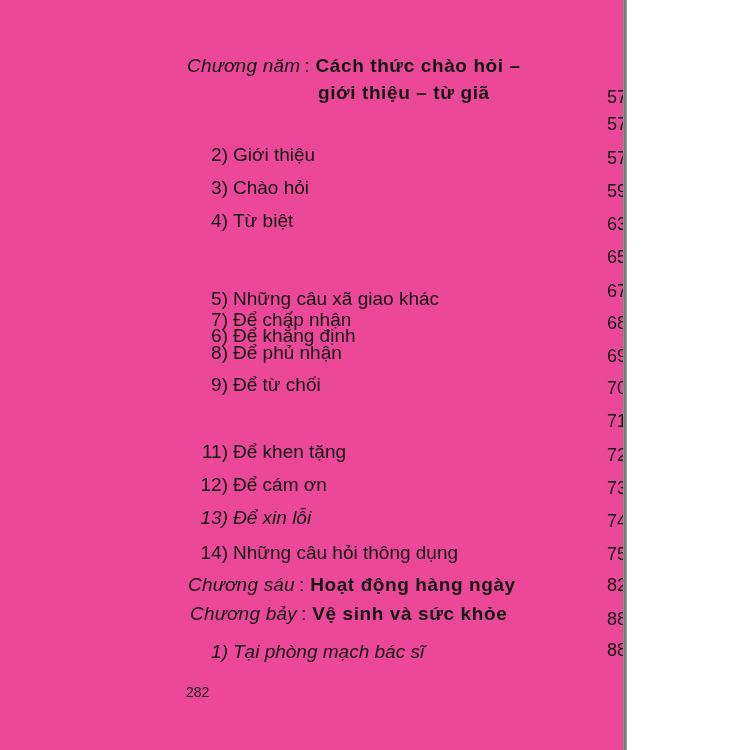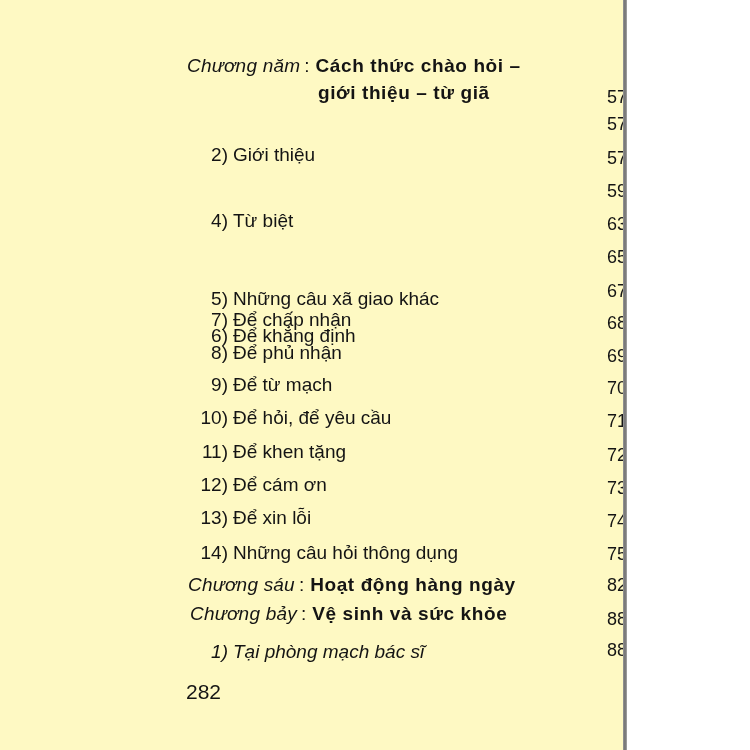--- a/index.html
+++ b/index.html
@@ -14,21 +14,21 @@
       overflow: hidden;
       font-family: "Liberation Sans", "DejaVu Sans", sans-serif;
       color: #141414;
     }
     .page {
       position: absolute;
       left: 0;
       top: 0;
       width: 726px;
       height: 750px;
-      background: #fef9c3;
+      background: #ec4899;
     }
     .gutter {
       position: absolute;
       left: 623px;
       top: 0;
       width: 4px;
       height: 750px;
       background: linear-gradient(to right, #9a9a9a, #6e6e6e 50%, #a8a8a8);
       z-index: 3;
     }
@@ -71,21 +71,21 @@
       left: 607px;
       font-size: 18px;
       line-height: 24px;
       z-index: 1;
       white-space: nowrap;
     }
     .folio {
       position: absolute;
       left: 186px;
       top: 680px;
-      font-size: 21px;
+      font-size: 14px;
       line-height: 24px;
     }
   </style>
 </head>
 <body>
 
 <div class="page">
 
   <div class="line" style="left:187px; top:54px;">
     <span class="chapter-label">Chương năm</span><span class="chapter-sep">:</span><span class="chapter-title">Cách thức chào hỏi –</span>
@@ -95,20 +95,23 @@
   </div>
   <div class="pnum" style="top:85px;">57</div>
 
   <div class="pnum" style="top:112px;">57</div>
 
   <div class="line" style="left:200px; top:143px;">
     <span class="item-num">2)</span><span>Giới thiệu</span>
   </div>
   <div class="pnum" style="top:146px;">57</div>
 
+  <div class="line" style="left:200px; top:176px;">
+    <span class="item-num">3)</span><span>Chào hỏi</span>
+  </div>
   <div class="pnum" style="top:179px;">59</div>
 
   <div class="line" style="left:200px; top:209px;">
     <span class="item-num">4)</span><span>Từ biệt</span>
   </div>
   <div class="pnum" style="top:212px;">63</div>
 
   <div class="line" style="left:200px; top:241px;margin-top:46px;">
     <span class="item-num">5)</span><span>Những câu xã giao khác</span>
   </div>
@@ -123,40 +126,37 @@
     <span class="item-num">7)</span><span>Để chấp nhận</span>
   </div>
   <div class="pnum" style="top:311px;">68</div>
 
   <div class="line" style="left:200px; top:341px;">
     <span class="item-num">8)</span><span>Để phủ nhận</span>
   </div>
   <div class="pnum" style="top:344px;">69</div>
 
   <div class="line" style="left:200px; top:373px;">
-    <span class="item-num">9)</span><span>Để từ mạch</span>
+    <span class="item-num">9)</span><span>Để từ chối</span>
   </div>
   <div class="pnum" style="top:376px;">70</div>
 
-  <div class="line" style="left:200px; top:406px;">
-    <span class="item-num">10)</span><span>Để hỏi, để yêu cầu</span>
-  </div>
   <div class="pnum" style="top:409px;">71</div>
 
   <div class="line" style="left:200px; top:440px;">
     <span class="item-num">11)</span><span>Để khen tặng</span>
   </div>
   <div class="pnum" style="top:443px;">72</div>
 
   <div class="line" style="left:200px; top:473px;">
     <span class="item-num">12)</span><span>Để cám ơn</span>
   </div>
   <div class="pnum" style="top:476px;">73</div>
 
-  <div class="line" style="left:200px; top:506px;">
+  <div class="line" style="left:200px; top:506px;font-style:italic;">
     <span class="item-num">13)</span><span>Để xin lỗi</span>
   </div>
   <div class="pnum" style="top:509px;">74</div>
 
   <div class="line" style="left:200px; top:541px;">
     <span class="item-num">14)</span><span>Những câu hỏi thông dụng</span>
   </div>
   <div class="pnum" style="top:542px;">75</div>
 
   <div class="line" style="left:188px; top:573px;">

